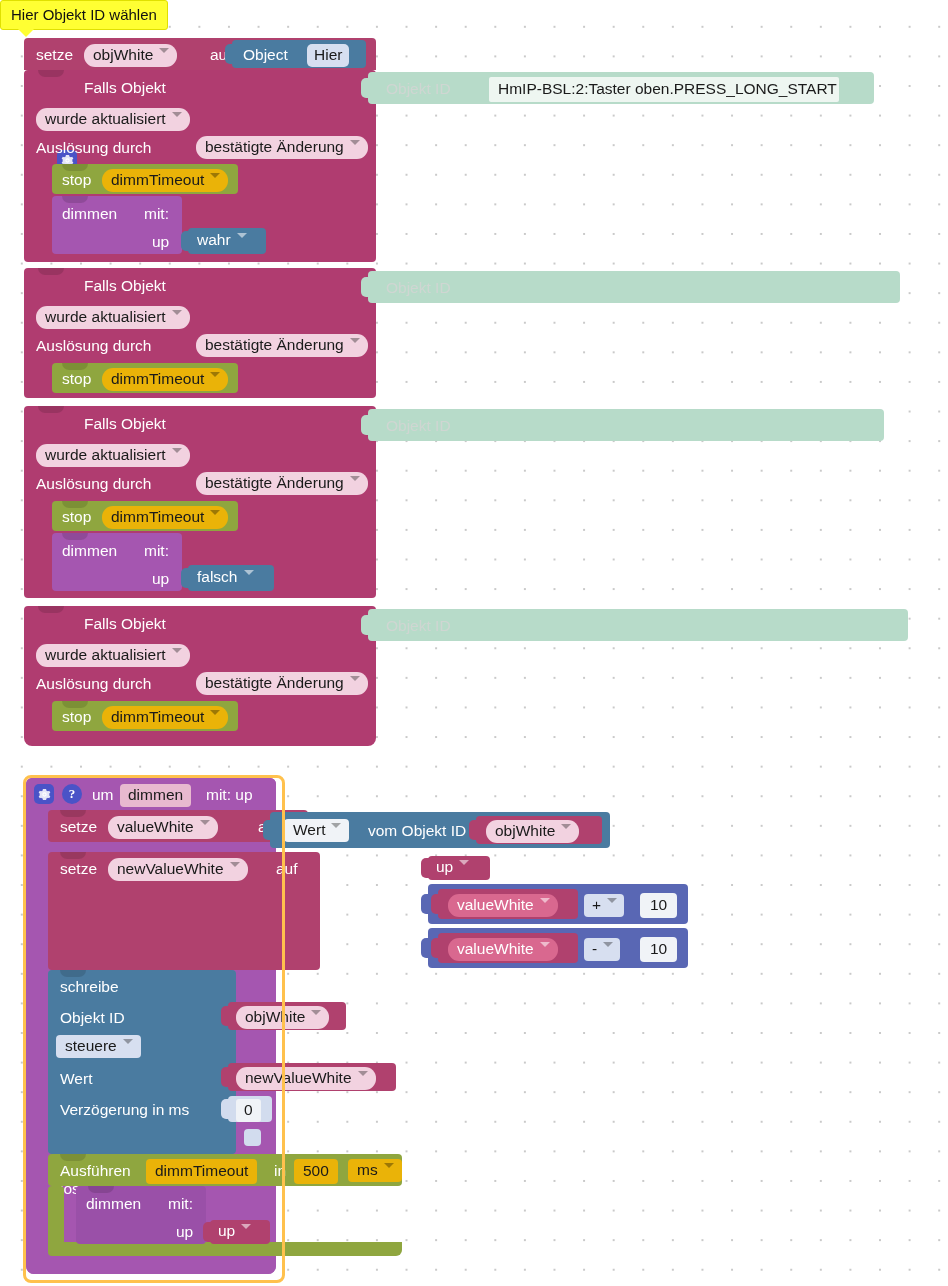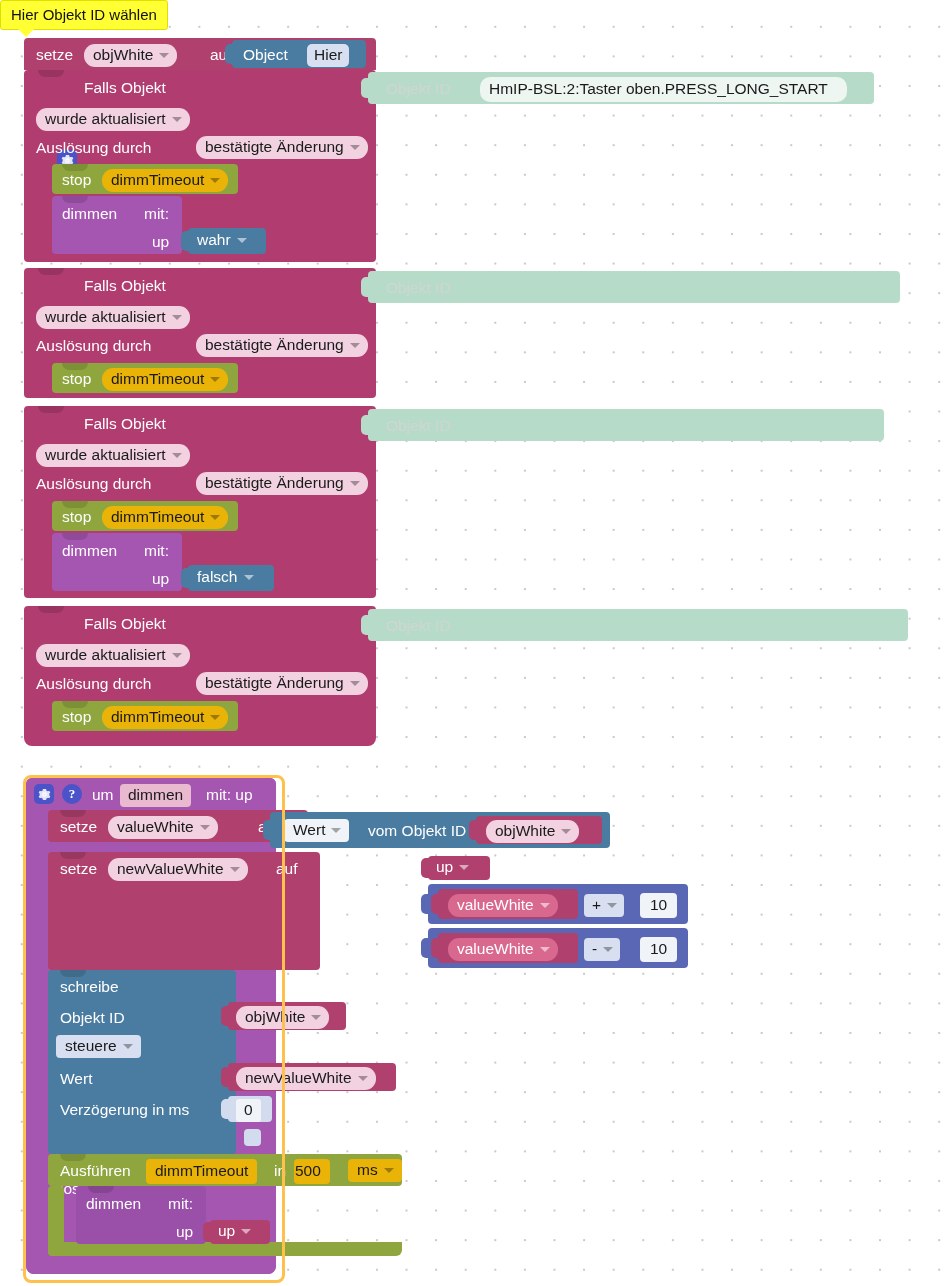--- a/index.html
+++ b/index.html
@@ -32,21 +32,21 @@
   .lbl {
     color: #ffffff;
     font-size: 15.5px;
     line-height: 1;
     white-space: nowrap;
   }
 
   
   .fld {
     display: inline-flex;
-    align-items: center;
+    align-items: flex-start;
     gap: 6px;
     padding: 3px 8px 4px 9px;
     border-radius: 11px;
     font-size: 15.5px;
     line-height: 1;
     color: #1a1a1a;
     white-space: nowrap;
     vertical-align: middle;
   }
   .fld.sq { border-radius: 5px; }
@@ -195,21 +195,21 @@
     <span class="lbl" style="position:absolute;left:12px;top:70px;">Auslösung durch</span>
     <span class="fld f-pink" style="position:absolute;left:172px;top:66px;">
       <span>bestätigte Änderung</span>
       <i class="caret"></i>
     </span>
   </div>
 
   <div class="blk c-teal" style="left:368px; top:72px; width:506px; height:32px;">
     <span class="plug" style="left:-7px; top:6px; background:#b7dbc9;"></span>
     <span class="lbl" style="position:absolute;left:18px;top:9px;color:#cfd6d2;">Objekt ID</span>
-    <span class="fld sq f-tealfld" style="position:absolute;left:112px;top:5px;padding:4px 19px 5px 9px;border-radius:10px;">
+    <span class="fld sq f-tealfld" style="position:absolute;left:121px;top:5px;padding:4px 2px 5px 9px;border-radius:2px;">
       <span>HmIP-BSL:2:Taster oben.PRESS_LONG_START</span>
     </span>
   </div>
 
   <div class="blk c-green" style="left:52px; top:164px; width:186px; height:30px;">
     <span class="notch-top" style="left:10px;"></span>
     <span class="lbl" style="position:absolute;left:10px;top:8px;">stop</span>
     <span class="fld f-ltgreen" style="position:absolute;left:50px;top:5px;">
       <span>dimmTimeout</span>
       <i class="caret"></i>
@@ -485,21 +485,21 @@
     </span>
   </div>
 
   <div class="blk c-green" style="left:48px; top:1154px; width:354px; height:32px;">
     <span class="notch-top" style="left:12px;"></span>
     <span class="lbl" style="position:absolute;left:12px;top:9px;">Ausführen</span>
     <span class="fld sq f-ltgreen" style="position:absolute;left:98px;top:5px;padding:4px 9px 5px 9px;border-radius:4px;">
       <span>dimmTimeout</span>
     </span>
     <span class="lbl" style="position:absolute;left:226px;top:9px;">in</span>
-    <span class="fld sq f-ltgreen" style="position:absolute;left:246px;top:5px;padding:4px 9px 5px 1px;border-radius:4px;">
+    <span class="fld sq f-ltgreen" style="position:absolute;left:246px;top:5px;padding:4px 9px 5px 9px;border-radius:4px;">
       <span>500</span>
     </span>
     <span class="fld f-ltgreen" style="position:absolute;left:300px;top:5px;border-radius:4px;">
       <span>ms</span>
       <i class="caret"></i>
     </span>
   </div>
 
   <div class="blk c-green" style="left:48px; top:1186px; width:16px; height:70px;"></div>
   <div class="blk c-green" style="left:48px; top:1242px; width:354px; height:14px; border-radius:0 0 6px 6px;"></div>

